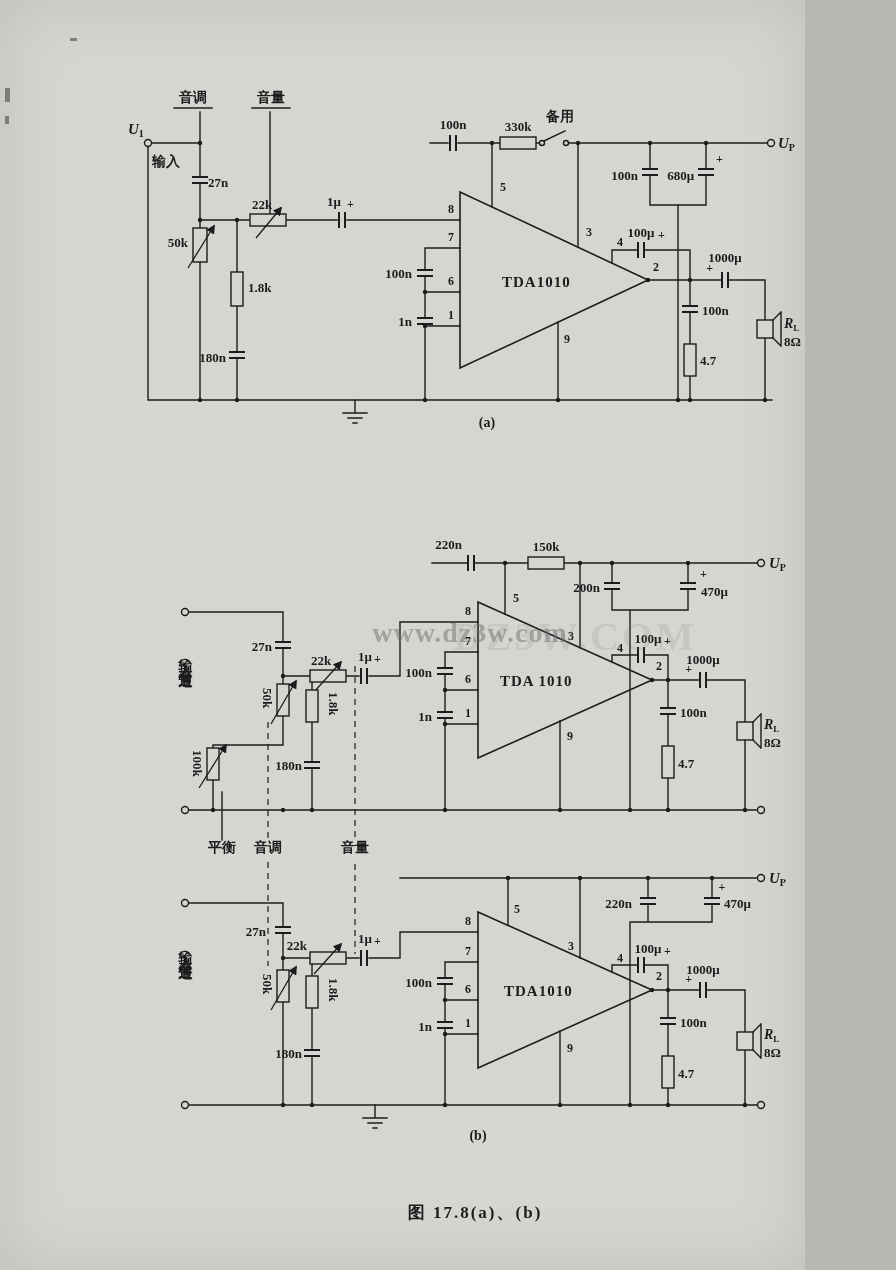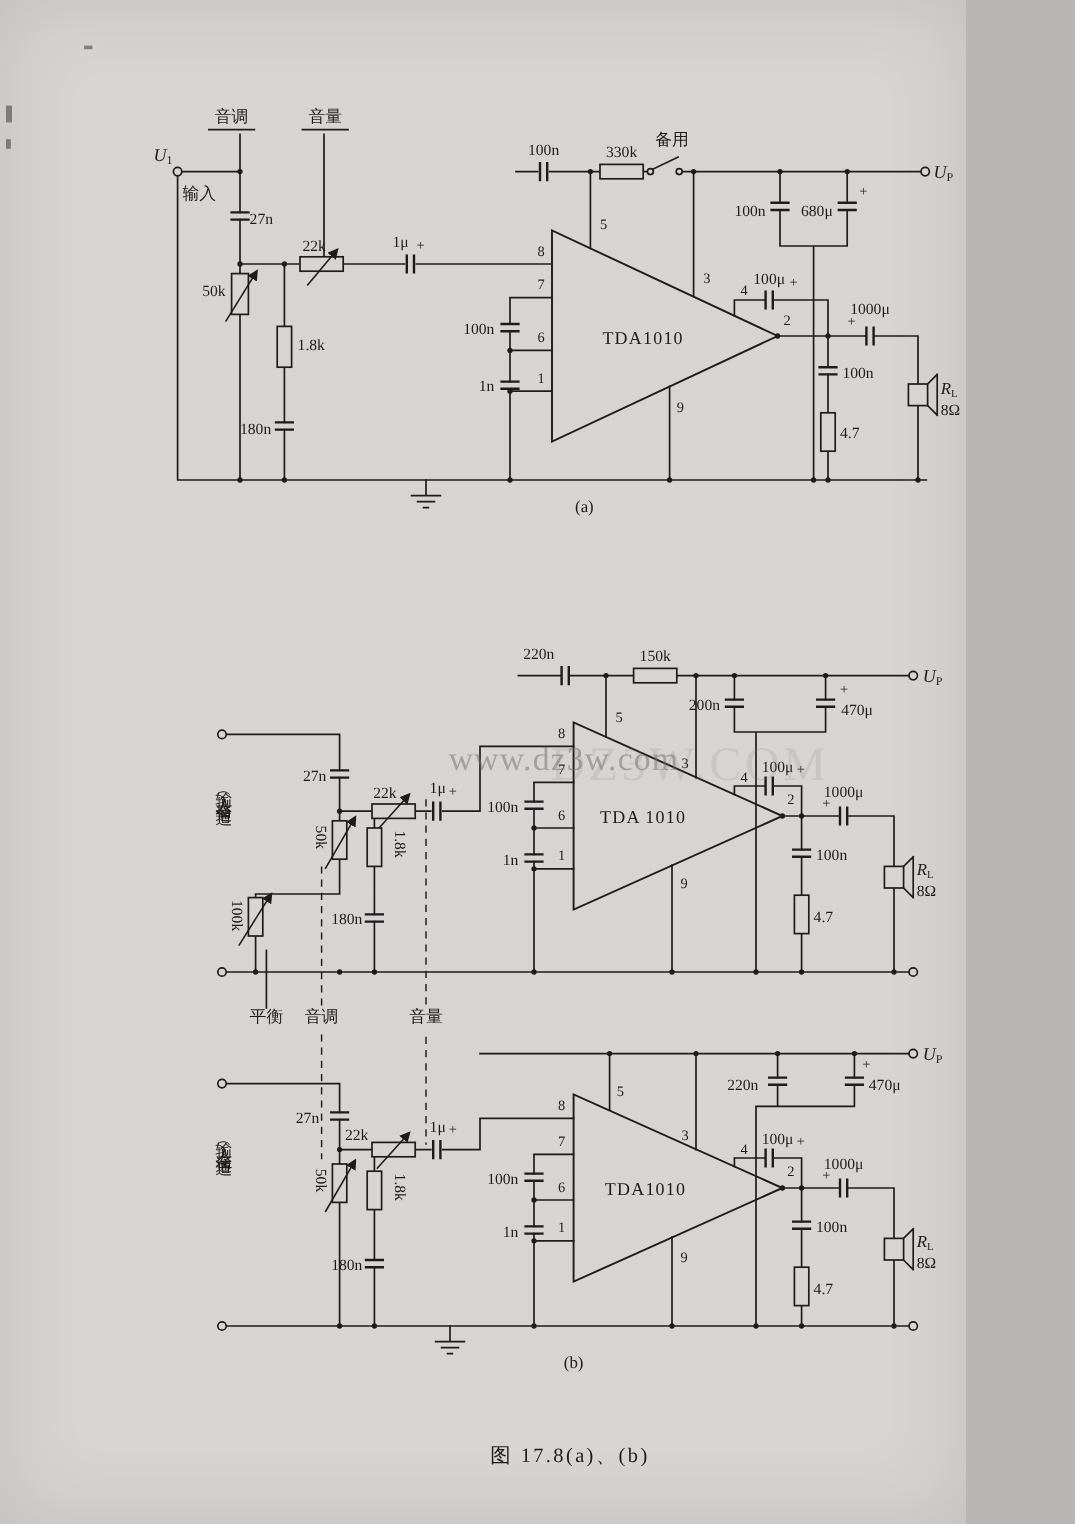--- a/index.html
+++ b/index.html
@@ -1,19 +1,19 @@
 <!DOCTYPE html>
 <html style="--bg: #d7d5d1; --ink: #1c1c1c;"><head>
 <meta charset="utf-8">
 <style>
   :root { --bg:#d7d5d1; --ink:#1c1c1c; }
   html,body { margin:0; padding:0; }
   body { background:#b9b7b3; font-family:"Liberation Serif","DejaVu Serif",serif; }
   .page { position:relative; width:805px; height:1270px; background:var(--bg);
-          box-shadow: inset 0 0 70px rgba(0,0,0,0.10); overflow:hidden; }
+          box-shadow: inset 0 0 70px rgba(0,0,0,0.10); overflow:hidden;font-weight:bold; }
   svg { position:absolute; left:0; top:0; }
   svg text { fill:var(--ink); font-family:"Liberation Serif","DejaVu Serif",serif; }
   .w   { stroke:var(--ink); stroke-width:1.4; fill:none; stroke-linecap:square; }
   .pl  { stroke:var(--ink); stroke-width:2; fill:none; stroke-linecap:butt; }
   .cmp { fill:var(--bg); stroke:var(--ink); stroke-width:1.4; }
   .tri { fill:none; stroke:var(--ink); stroke-width:1.6; }
   .arr { stroke:var(--ink); stroke-width:1.3; fill:none; }
   .dash{ stroke:var(--ink); stroke-width:1.2; fill:none; stroke-dasharray:6 5; }
   .d   { fill:var(--ink); }
   .t   { fill:var(--bg); stroke:var(--ink); stroke-width:1.4; }

